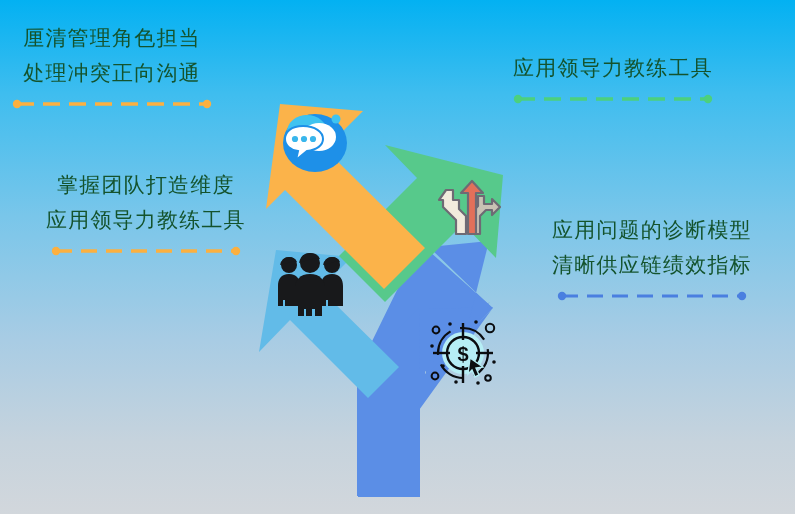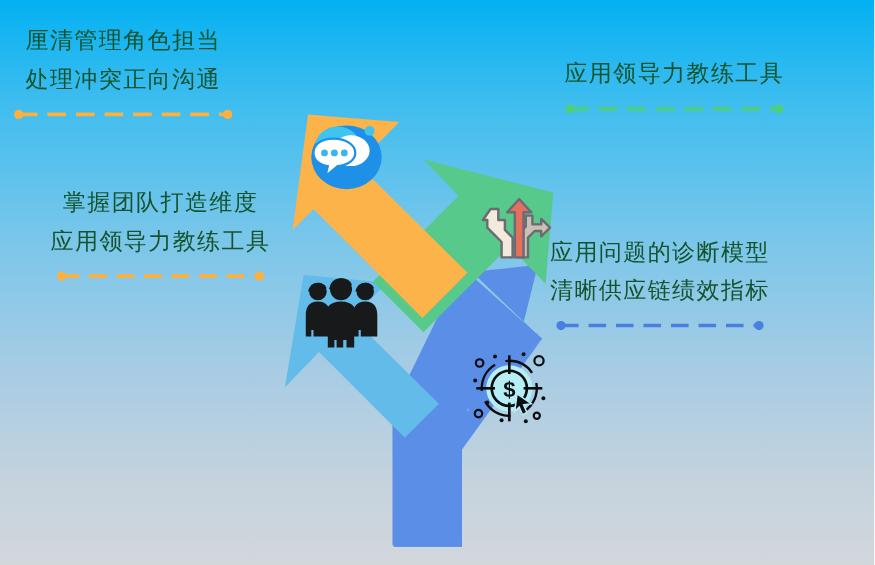--- a/index.html
+++ b/index.html
@@ -46,21 +46,21 @@
     margin-top: 14px;
   }
   .divider {
     margin-top: 16px;
     display: block;
   }
 
   #tb-topleft   { left: 12px;  top: 27px; }
   #tb-topright  { left: 513px; top: 57px; }
   #tb-midleft   { left: 46px;  top: 174px; }
-  #tb-midright  { left: 500px; top: 219px; }
+  #tb-midright  { left: 552px; top: 219px; }
 </style>
 </head>
 <body>
 
 <div id="stage">
 
   <svg id="bg" viewBox="0 0 795 514" preserveAspectRatio="none">
     <defs>
       <linearGradient id="bgGrad" x1="0" y1="0" x2="0" y2="1">
         <stop offset="0%" stop-color="#03B1F2"></stop>

